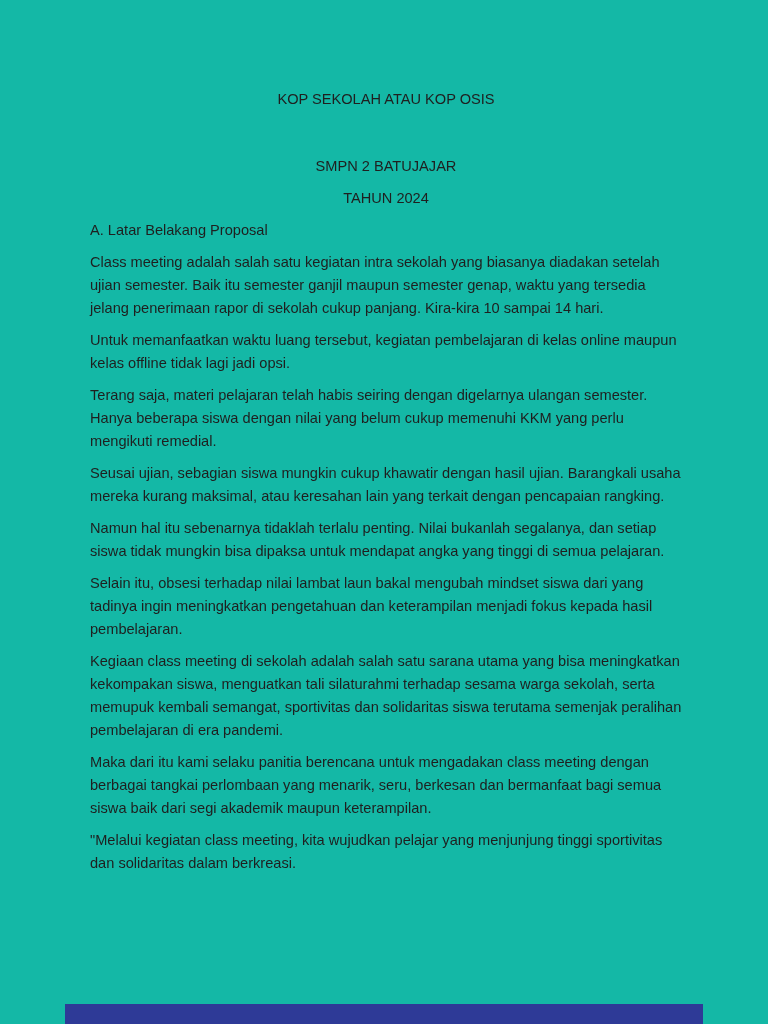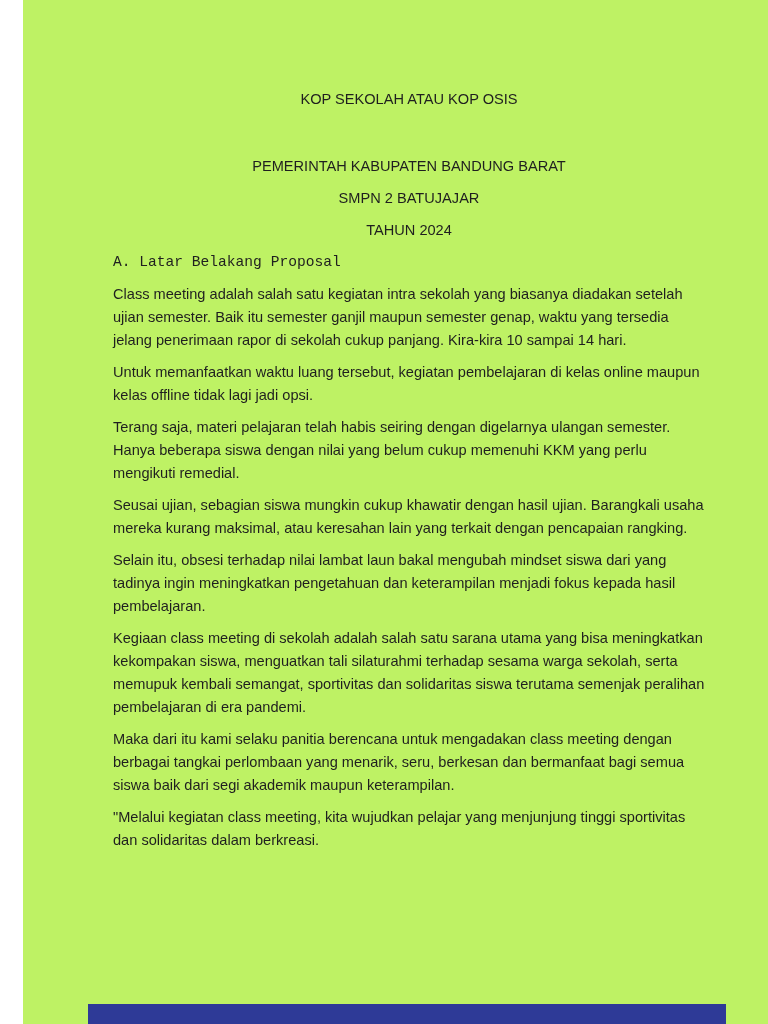--- a/index.html
+++ b/index.html
@@ -11,22 +11,21 @@
     width: 768px;
     height: 1024px;
     position: relative;
     overflow: hidden;
     font-family: "Liberation Sans", "DejaVu Sans", sans-serif;
     color: #1f1f1f;
   }
   .doc-page {
     position: absolute;
     inset: 0;
-    background: #bef264;
-    margin-left: 23px;
+    background: #14b8a6;
   }
   .doc-content {
     position: absolute;
     top: 88px;
     left: 90px;
     width: 592px;
     font-size: 14.6px;
     line-height: 23px;
   }
   .doc-content p {
@@ -36,51 +35,50 @@
     text-align: center;
   }
   p.kop-title {
     margin-bottom: 44px;
   }
   .letterhead p {
     margin-bottom: 9px;
   }
   .section-heading {
     margin: 0 0 9px 0;
-    font-family: Liberation Mono, monospace;
   }
   .bottom-banner {
     position: absolute;
     left: 65px;
     bottom: 0;
     width: 638px;
     height: 20px;
     background: #2e3a97;
   }
 </style>
 </head>
 <body>
 
 <div class="doc-page">
   <div class="doc-content">
 
     <p class="center kop-title">KOP SEKOLAH ATAU KOP OSIS</p>
 
     <div class="letterhead">
-      <p class="center">PEMERINTAH KABUPATEN BANDUNG BARAT</p>
       <p class="center">SMPN 2 BATUJAJAR</p>
       <p class="center">TAHUN 2024</p>
     </div>
 
     <p class="section-heading">A. Latar Belakang Proposal</p>
 
     <p>Class meeting adalah salah satu kegiatan intra sekolah yang biasanya diadakan setelah ujian semester. Baik itu semester ganjil maupun semester genap, waktu yang tersedia jelang penerimaan rapor di sekolah cukup panjang. Kira-kira 10 sampai 14 hari.</p>
     <p>Untuk memanfaatkan waktu luang tersebut, kegiatan pembelajaran di kelas online maupun kelas offline tidak lagi jadi opsi.</p>
     <p>Terang saja, materi pelajaran telah habis seiring dengan digelarnya ulangan semester. Hanya beberapa siswa dengan nilai yang belum cukup memenuhi KKM yang perlu mengikuti remedial.</p>
     <p>Seusai ujian, sebagian siswa mungkin cukup khawatir dengan hasil ujian. Barangkali usaha mereka kurang maksimal, atau keresahan lain yang terkait dengan pencapaian rangking.</p>
+    <p>Namun hal itu sebenarnya tidaklah terlalu penting. Nilai bukanlah segalanya, dan setiap siswa tidak mungkin bisa dipaksa untuk mendapat angka yang tinggi di semua pelajaran.</p>
     <p>Selain itu, obsesi terhadap nilai lambat laun bakal mengubah mindset siswa dari yang tadinya ingin meningkatkan pengetahuan dan keterampilan menjadi fokus kepada hasil pembelajaran.</p>
     <p>Kegiaan class meeting di sekolah adalah salah satu sarana utama yang bisa meningkatkan kekompakan siswa, menguatkan tali silaturahmi terhadap sesama warga sekolah, serta memupuk kembali semangat, sportivitas dan solidaritas siswa terutama semenjak peralihan pembelajaran di era pandemi.</p>
     <p>Maka dari itu kami selaku panitia berencana untuk mengadakan class meeting dengan berbagai tangkai perlombaan yang menarik, seru, berkesan dan bermanfaat bagi semua siswa baik dari segi akademik maupun keterampilan.</p>
 
 
     <p>"Melalui kegiatan class meeting, kita wujudkan pelajar yang menjunjung tinggi sportivitas dan solidaritas dalam berkreasi.</p>
 
   </div>
 
   <div class="bottom-banner" style="background:#2e3a97"></div>

